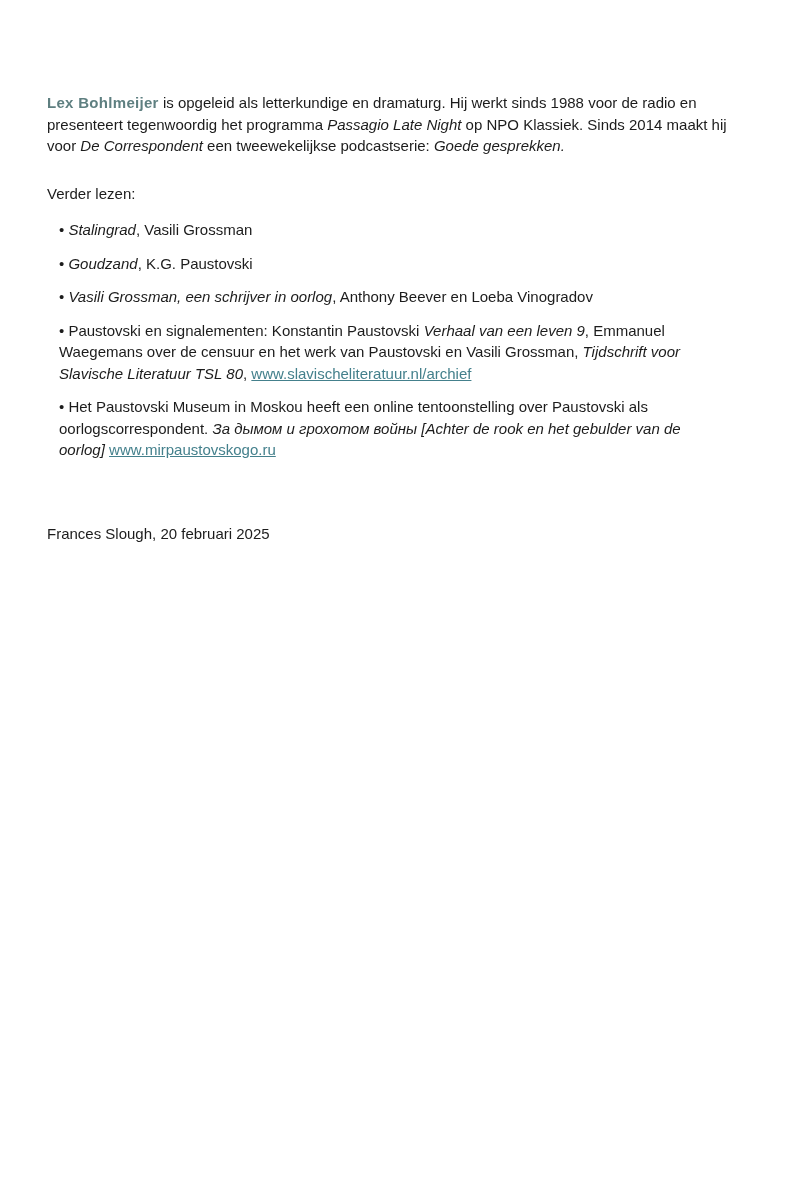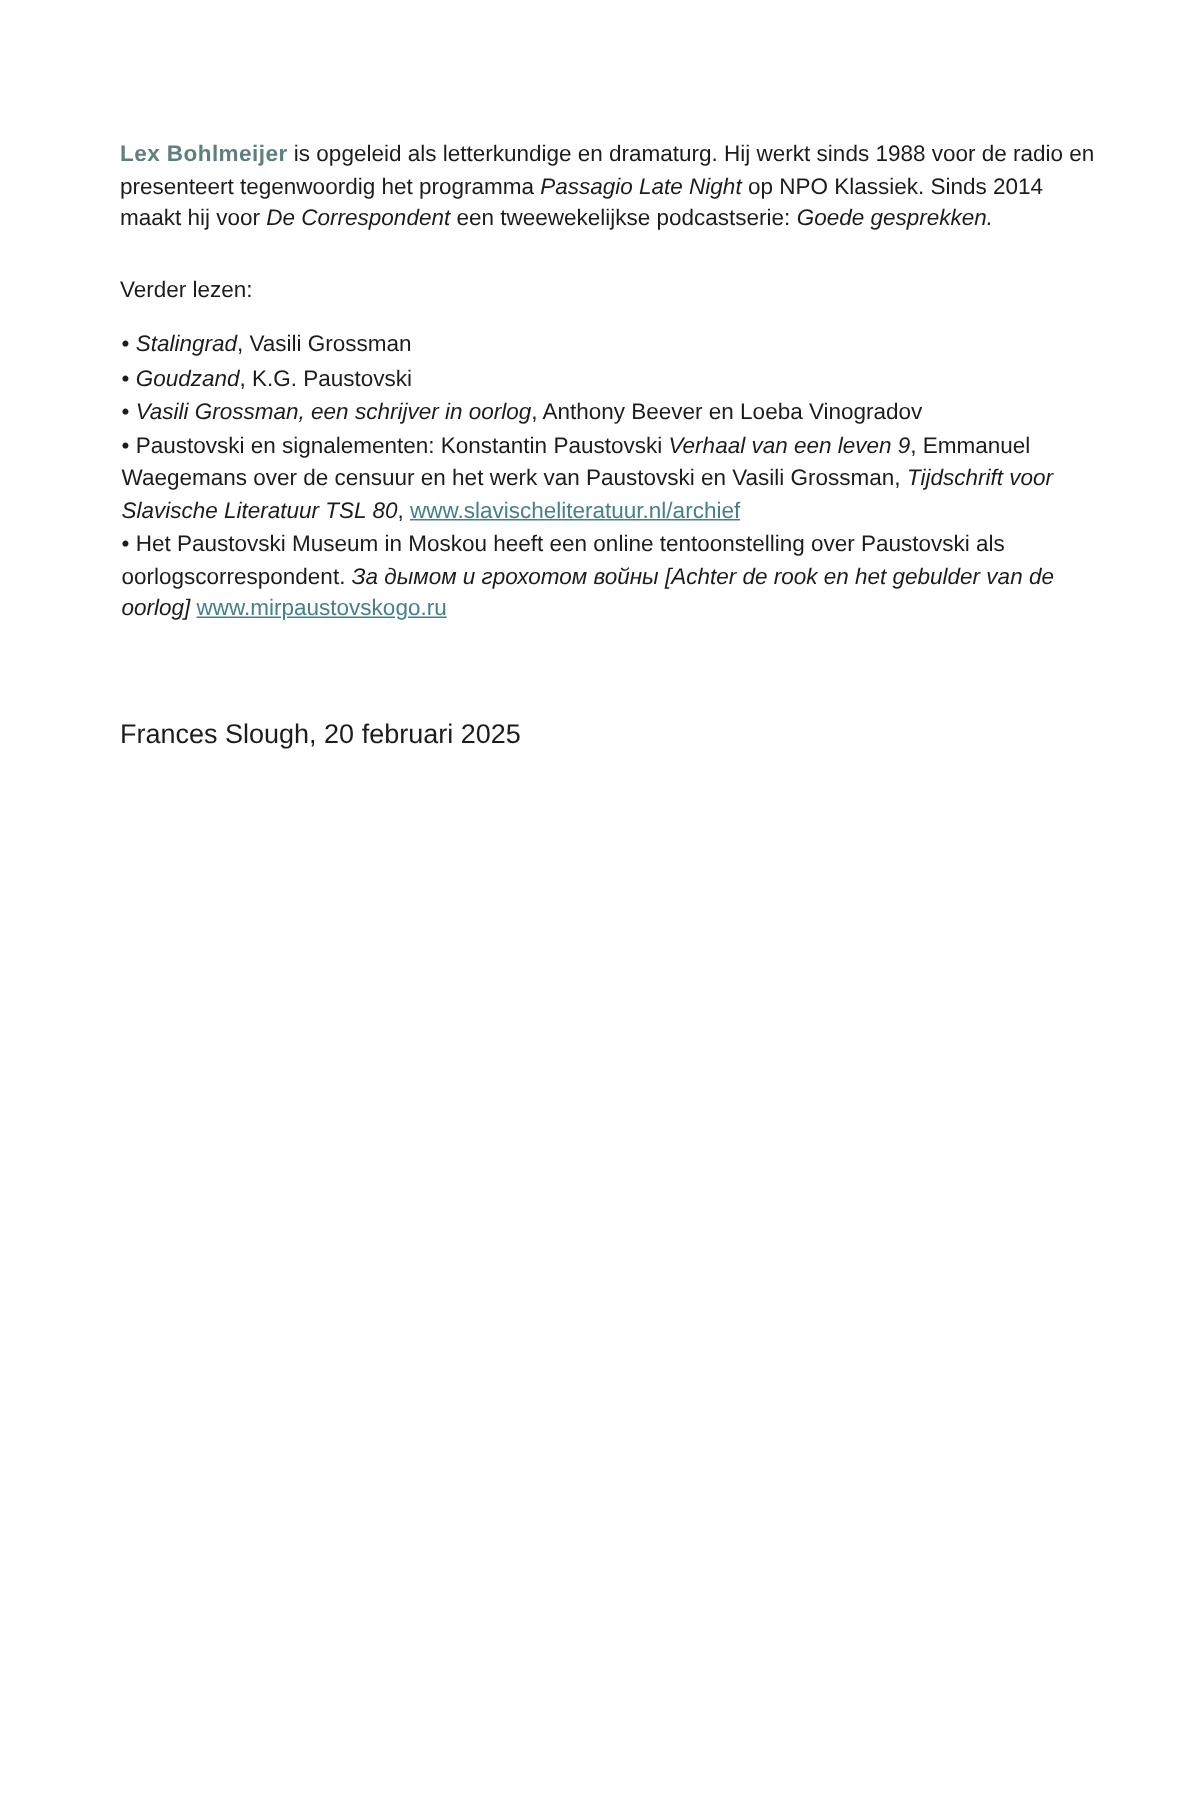--- a/index.html
+++ b/index.html
@@ -6,31 +6,31 @@
   html, body { margin: 0; padding: 0; }
   body {
     background: #ffffff;
     font-family: "Liberation Sans", sans-serif;
   }
   .page {
     position: relative;
     width: 786px;
     height: 1199px;
     background: var(--bg, #ffffff);
-    padding: 92px 48px 0 80px;
+    padding: 92px 48px 0 47px;
     color: var(--text, #1c1c1c);
     font-size: 15px;
     line-height: 21.5px;
     overflow: hidden;
   }
   p.block { margin: 0; }
   p.paragraph { margin: 0 0 21px 0; }
   p.heading { margin: 26px 0 15px 0; }
-  p.list-item { margin: 1px; }
-  p.footer { margin: 64px 0 0 0; font-size: 18px; line-height: 17px; }
+  p.list-item { margin: 12px; }
+  p.footer { margin: 64px 0 0 0; font-size: 15px; line-height: 17px; }
   .bold { font-weight: bold; }
   .italic { font-style: italic; }
   .accent { color: var(--accent, #5e7f80); letter-spacing: 0.3px; }
   a.link {
     color: var(--link, #44808c);
     text-decoration: underline;
     cursor: pointer;
   }
 </style>
 </head>

